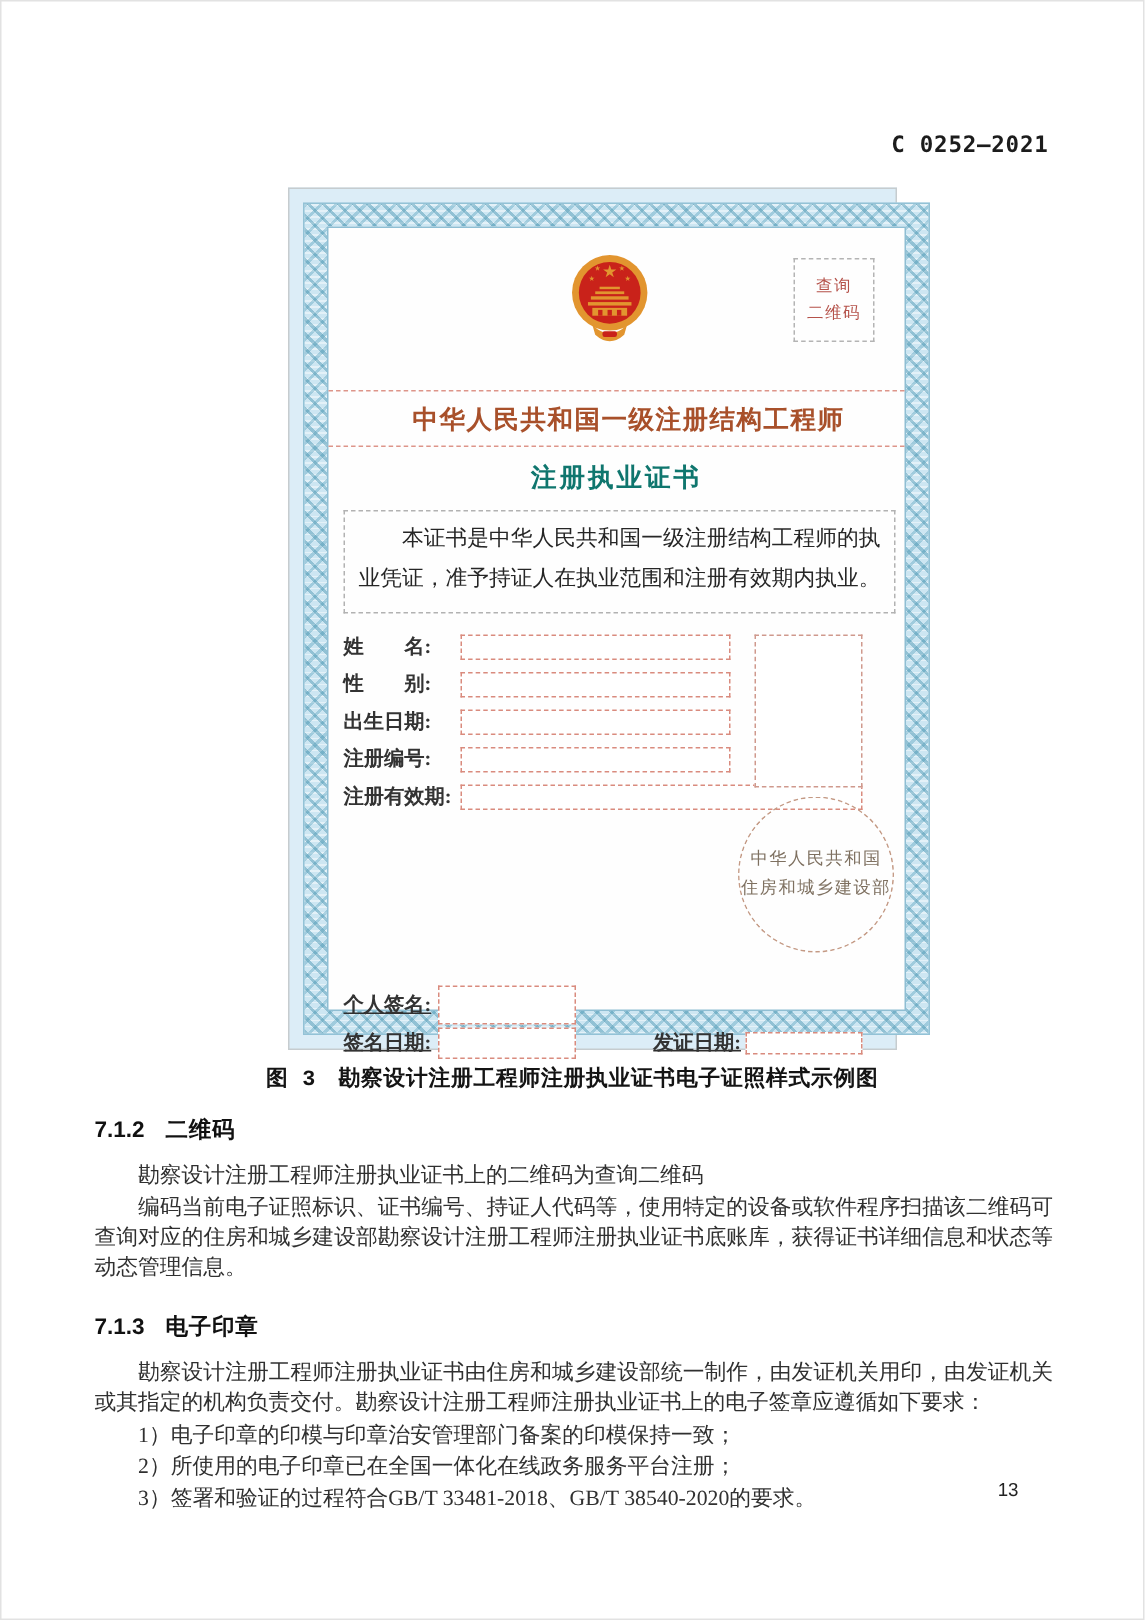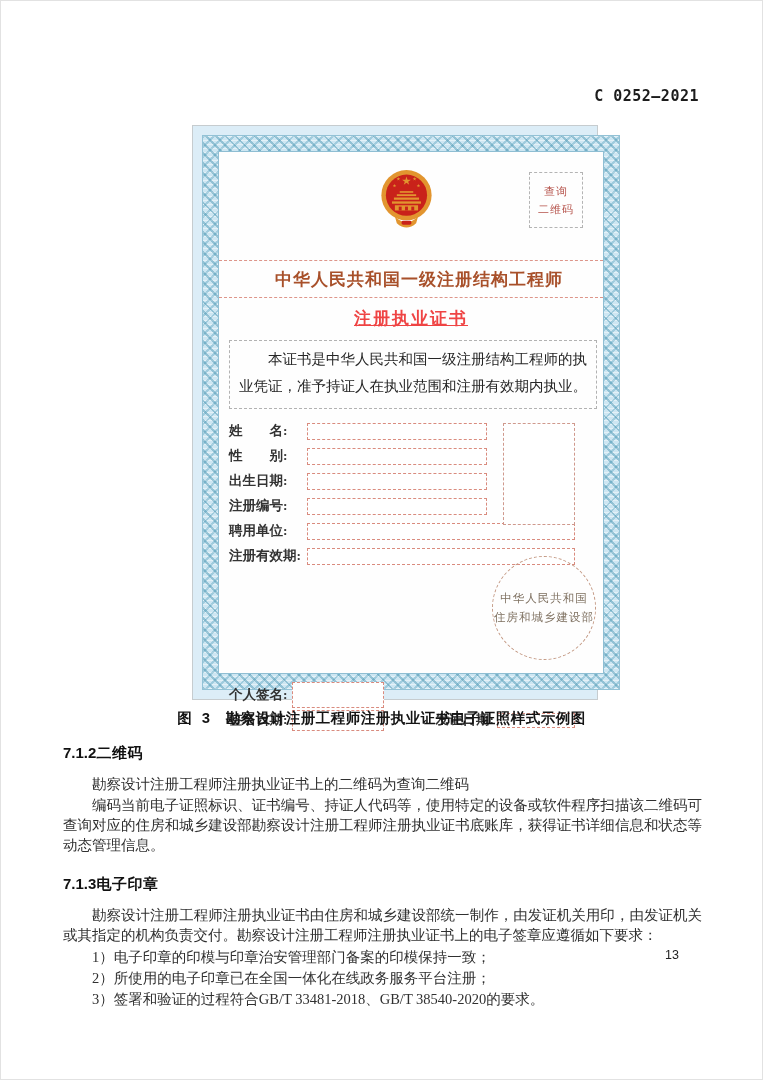--- a/index.html
+++ b/index.html
@@ -50,24 +50,23 @@
 
   .title-strip{
     margin-top:14px;border-top:1px dashed #dd958a;border-bottom:1px dashed #dd958a;
     padding:7px 0 6px 16px;text-align:center;flex:none;
   }
   .cert-title{
     color:#a8502a;font-weight:bold;font-size:17px;letter-spacing:1px;
     font-family:"Liberation Sans","DejaVu Sans",sans-serif;
   }
   .cert-subtitle{
-    margin-top:9px;text-align:center;color:#ef4444;font-weight:bold;
+    margin-top:9px;text-align:center;color:#0f766e;font-weight:bold;
     font-size:17px;letter-spacing:2px;flex:none;
     font-family:"Liberation Sans","DejaVu Sans",sans-serif;
-    text-decoration:underline;
   }
 
   .body-box{
     margin:10px 6px 0 10px;border:1px dashed #b2b2b2;
     padding:5px 9px 7px 9px;font-size:14.5px;line-height:1.88;
     text-align:justify;text-indent:2em;color:#262626;flex:none;
   }
 
   .fields{position:relative;margin:13px 28px 0 10px;flex:none;}
   .field-row{display:flex;align-items:center;margin-bottom:6px;height:19px;}
@@ -85,55 +84,55 @@
   .seal-wrap{position:relative;height:110px;margin:0 5px 0 10px;flex:none;}
   .seal{
     position:absolute;right:2px;top:-16px;width:102px;height:102px;
     border:1.5px dashed #c49a85;border-radius:50%;
     display:flex;flex-direction:column;align-items:center;justify-content:center;
     gap:4px;color:#7e7060;font-size:11.5px;letter-spacing:1px;text-align:right;
     line-height:1.3;
   }
 
   .sign-area{margin:0 28px 0 10px;flex:none;}
-  .sign-row{display:flex;align-items:center;margin-bottom:2px;}
+  .sign-row{display:flex;align-items:center;margin-bottom:2px;text-decoration:underline;}
   .sign-label{font-weight:bold;font-size:13.5px;color:#333;white-space:nowrap;}
   .sign-box{width:90px;height:24px;border:1px dashed #d98b7e;margin-left:4px;background:#fff;}
   .sign-box.date{height:19px;}
   .issue-label{margin-left:52px;font-weight:bold;font-size:13.5px;color:#333;white-space:nowrap;}
   .issue-box{width:76px;height:13px;border:1px dashed #d98b7e;margin-left:3px;background:#fff;}
 
   
   .fig-caption{
     position:absolute;top:709px;left:0;width:100%;text-align:center;
     font-family:Liberation Mono, monospace;
     font-weight:bold;font-size:14.5px;color:#141414;letter-spacing:0.5px;
   }
 
   
   .text-col{position:absolute;left:63px;top:744px;width:639px;}
   .sec-heading{
     font-family:"Liberation Sans","DejaVu Sans",sans-serif;
     font-size:15px;color:#111;margin:0 0 11px 0;
   }
-  .sec-heading .num{font-weight:600;}
+  .sec-heading .num{font-weight:600;margin-right:14px;}
   .sec-heading .ttl{font-weight:bold;letter-spacing:0.5px;}
   .para{
     font-size:14.5px;line-height:20px;margin:0 0 1px 0;
     text-align:justify;text-indent:2em;color:#303030;
   }
   .h2-gap{margin-top:20px;}
   .list{margin:2px 0 0 0;padding:0;}
   .list-item{
     font-size:14.5px;line-height:21px;color:#303030;
     padding-left:2em;text-align:left;
   }
 
   .page-num{
-    position:absolute;top:948px;right:84px;font-size:12.5px;color:#222;
+    position:absolute;top:986px;right:84px;font-size:12.5px;color:#222;
     font-family:"Liberation Sans","DejaVu Sans",sans-serif;
   }
 </style>
 </head>
 <body>
 
 <div class="page-frame"></div>
 
 <div class="doc-code">C 0252—2021</div>
 
@@ -190,24 +189,20 @@
         </div>
         <div class="field-row short">
           <span class="field-label">出生日期:</span>
           <span class="field-input"></span>
         </div>
         <div class="field-row short">
           <span class="field-label">注册编号:</span>
           <span class="field-input"></span>
         </div>
         <div class="field-row">
-          <span class="field-label">聘用单位:</span>
-          <span class="field-input"></span>
-        </div>
-        <div class="field-row">
           <span class="field-label">注册有效期:</span>
           <span class="field-input"></span>
         </div>
         <div class="photo-box"></div>
       </div>
 
       <div class="seal-wrap">
         <div class="seal">
           <span>中华人民共和国</span>
           <span>住房和城乡建设部</span>

